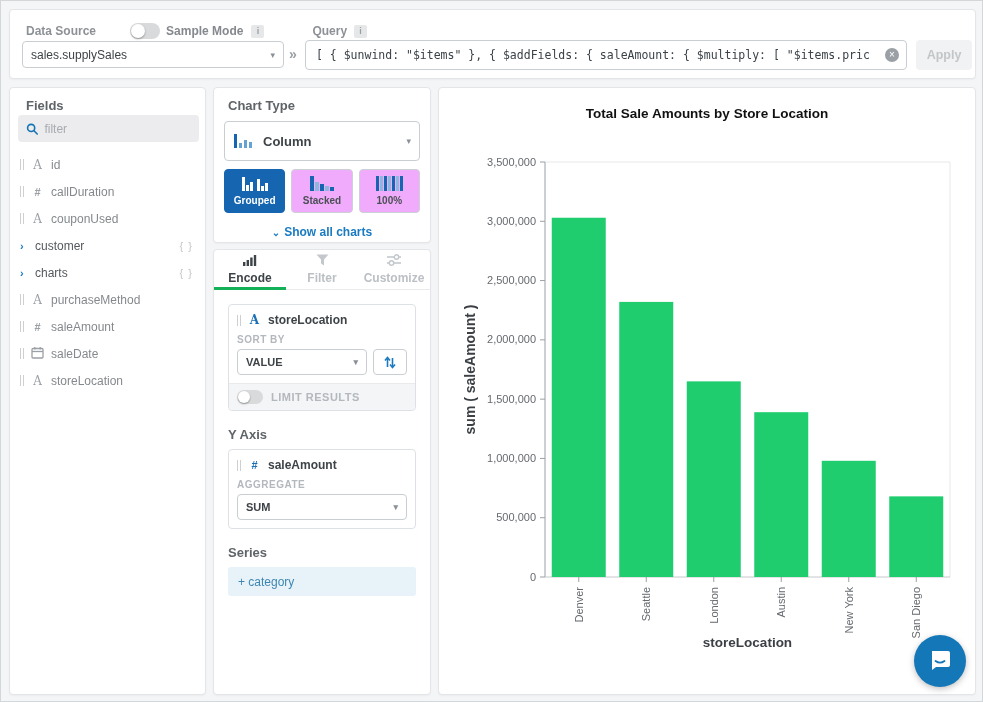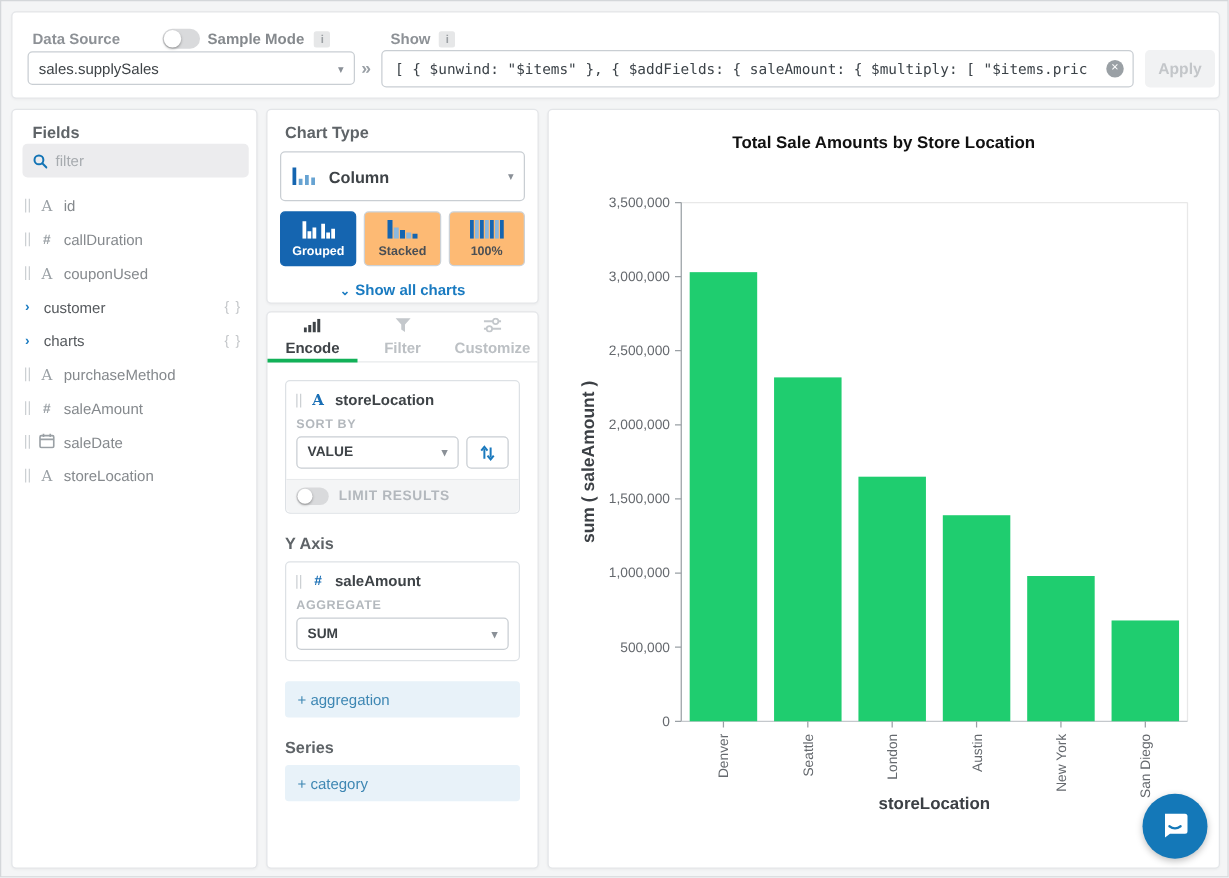--- a/index.html
+++ b/index.html
@@ -68,21 +68,21 @@
   .frow.expandable .fname { color:#55595d; }
   .fchev { color:#1a7bc1; font-size:11px; font-weight:bold; width:8px; flex:0 0 auto; }
   .fbrace { margin-left:auto; color:#c3c6c9; font-size:11px; letter-spacing:1px; }
 
   
   #ctype { padding:10px; }
   #ctype .panel-title { margin-bottom:8px; margin-left:4px; }
   #ctype-select { height:40px; }
   #ctype-select .cname { margin-left:10px; font-size:13px; font-weight:bold; color:#3e4347; }
   #variants { display:flex; gap:6px; margin-top:8px; }
-  .variant { flex:1; height:44px; border:1px solid #ccd1d6; border-radius:4px; background:#fdba74;
+  .variant { flex:1; height:44px; border:1px solid #ccd1d6; border-radius:4px; background:#f0abfc;
     display:flex; flex-direction:column; align-items:center; justify-content:center; gap:2px;
     font-size:10px; font-weight:bold; color:#4a4f54; cursor:pointer; }
   .variant.selected { background:#1565b0; border-color:#1565b0; color:#fff; }
   #show-all { margin-top:12px; text-align:center; font-size:12px; font-weight:bold; color:#1a7bc1; cursor:pointer; }
   #show-all .chev { font-size:10px; margin-right:4px; }
 
   
   #tabs { display:flex; height:40px; border-bottom:1px solid #e8eaec; }
   .tab { flex:1; display:flex; flex-direction:column; align-items:center; justify-content:center; gap:2px;
     font-size:12px; font-weight:bold; color:#bcc0c4; cursor:pointer; position:relative; }
@@ -118,21 +118,21 @@
 <body>
 
 <div id="app">
 
   <div id="topbar" class="card">
     <div class="row1">
       <span class="lbl">Data Source</span>
       <span class="toggle" style="margin-left:34px;"></span>
       <span class="lbl" style="margin-left:6px; color:#85898d;">Sample Mode</span>
       <span class="info" style="margin-left:8px;">i</span>
-      <span class="lbl" style="margin-left:48px;">Show</span>
+      <span class="lbl" style="margin-left:48px;">Query</span>
       <span class="info" style="margin-left:7px;">i</span>
     </div>
     <div id="ds-select" class="sel">
       <span>sales.supplySales</span>
       <span class="caret">▾</span>
     </div>
     <span id="dbl-chev">»</span>
     <div id="query-wrap">
       <input id="query-input" type="text" value="[ { $unwind: &quot;$items&quot; }, { $addFields: { saleAmount: { $multiply: [ &quot;$items.pric" style="">
       <span id="query-clear">×</span>
@@ -320,21 +320,20 @@
         </div>
         <div class="sublbl">AGGREGATE</div>
         <div class="selrow">
           <div class="sel">
             <span>SUM</span>
             <span class="caret">▾</span>
           </div>
         </div>
       </div>
 
-      <div class="addpill">+ aggregation</div>
 
       <div class="axis-title">Series</div>
       <div class="addpill">+ category</div>
     </div>
   </div>
 
   <div id="chartcard" class="card">
     <div id="chart-title">Total Sale Amounts by Store Location</div>
     <svg id="chart-svg" width="536" height="606" viewBox="0 0 536 606">
         <line x1="106" y1="74" x2="511" y2="74" stroke="#e8e8e8"></line>

